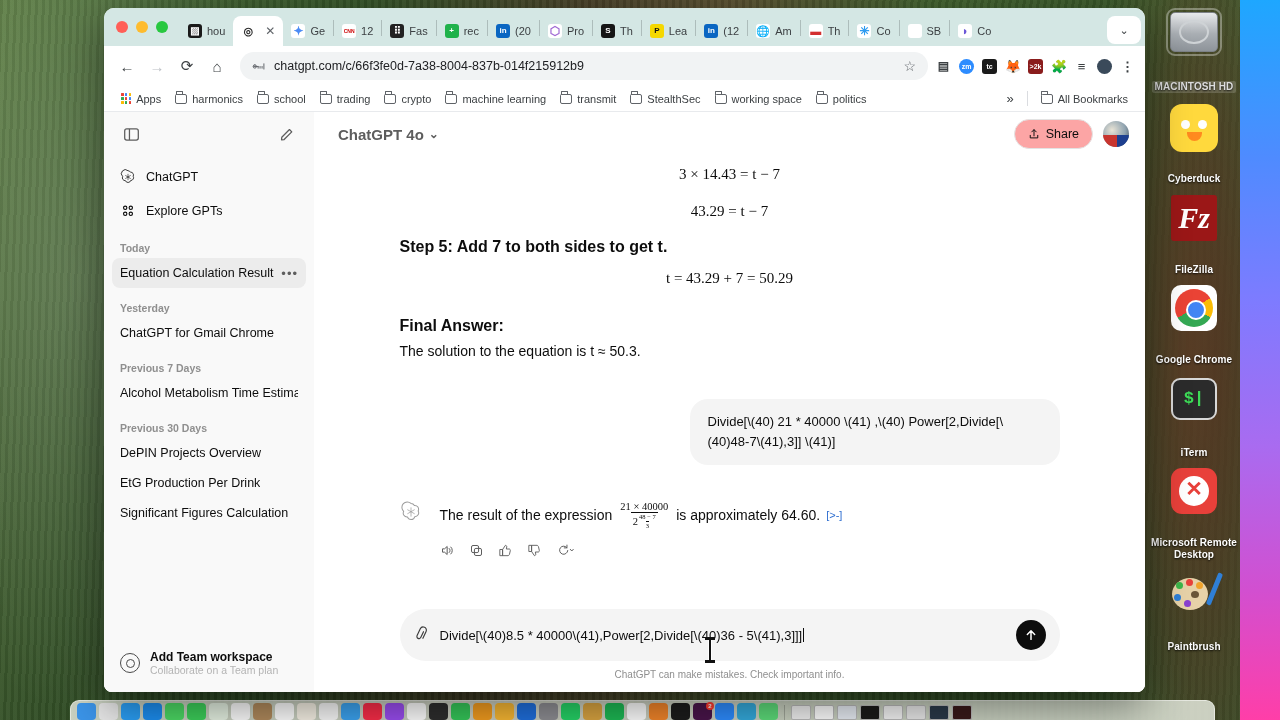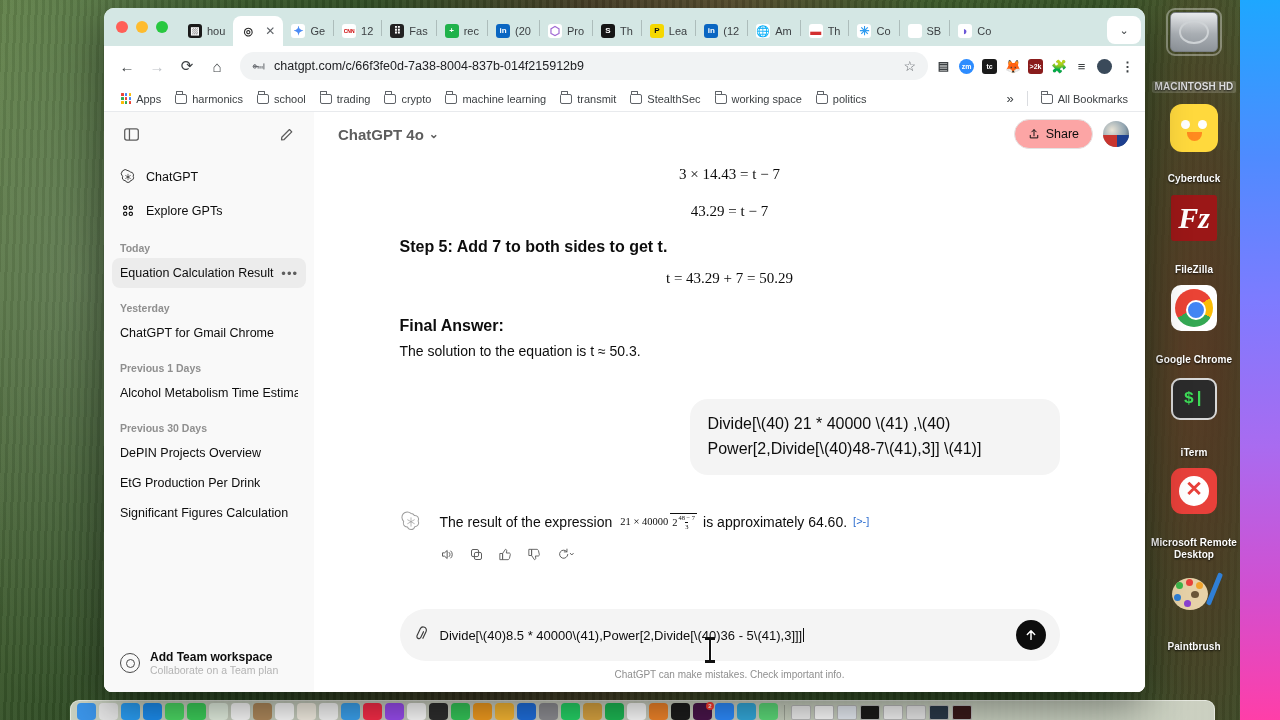--- a/index.html
+++ b/index.html
@@ -188,28 +188,28 @@
     background:linear-gradient(90deg,#c8352f 0 55%,#1d3f8f 55% 100%);}
 
   .thread { flex:1 1 auto; overflow:hidden; padding:0 20px; }
   .thread-inner{max-width:660px;margin:0 auto;}
   .math-c{ text-align:center; font-family:"Liberation Serif",serif; font-size:15px; color:#0d0d0d; padding:10px 0; }
   h3.step{ font-size:16px; font-weight:700; color:#0d0d0d; margin:8px 0 4px; }
   h3.final{ font-size:16px; font-weight:700; color:#0d0d0d; margin:20px 0 8px; }
   p.ans{ font-size:14px; color:#0d0d0d; }
 
   .user-msg{ display:flex; justify-content:flex-end; margin-top:40px; }
-  .user-bubble{ background:#f4f4f4; border-radius:18px; padding:13px 18px; font-size:16px;
+  .user-bubble{ background:#f4f4f4; border-radius:18px; padding:13px 18px; font-size:13px;
     color:#0d0d0d; line-height:1.55; max-width:370px; }
 
   .bot-msg{ display:flex; gap:18px; margin-top:36px; align-items:flex-start; }
   .bot-avatar{ width:22px;height:22px;flex:0 0 auto;color:#0d0d0d; }
   .bot-body{flex:1 1 auto;}
   .bot-line{ font-size:14px; color:#0d0d0d; display:flex;align-items:center; gap:6px; flex-wrap:wrap; line-height:1.6;}
-  .frac{display:inline-flex;flex-direction:row;align-items:center;font-family:"Liberation Serif",serif;
+  .frac{display:inline-flex;flex-direction:column;align-items:center;font-family:"Liberation Serif",serif;
         vertical-align:middle;line-height:1.05;}
   .frac .num{font-size:10.5px;padding:0 2px;}
   .frac .den{font-size:10.5px;border-top:1px solid #0d0d0d;padding:1px 2px 0;display:flex;align-items:center;gap:1px;}
   .frac2{display:inline-flex;flex-direction:column;align-items:center;font-size:6.5px;line-height:1.05;}
   .frac2 .d{border-top:1px solid #0d0d0d;padding-top:.5px;}
   .cite{color:#2f6fd0;font-size:11px;}
   .actions{display:flex;gap:14px;margin-top:14px;color:#5d5d5d;font-size:12px;align-items:center;}
   .act{display:flex;align-items:center;}
 
   
@@ -559,21 +559,21 @@
       <div id="sb-sections">
           <div class="sb-section">Today</div>
           <div class="sb-chat active">
             <span style="overflow: hidden; text-overflow: clip;">Equation Calculation Result</span>
             <span class="dots">•••</span>
           </div>
           <div class="sb-section">Yesterday</div>
           <div class="sb-chat">
             <span style="overflow: hidden; text-overflow: clip;">ChatGPT for Gmail Chrome</span>
           </div>
-          <div class="sb-section">Previous 1 Days</div>
+          <div class="sb-section">Previous 7 Days</div>
           <div class="sb-chat">
             <span style="overflow: hidden; text-overflow: clip;">Alcohol Metabolism Time Estimate</span>
           </div>
           <div class="sb-section">Previous 30 Days</div>
           <div class="sb-chat">
             <span style="overflow: hidden; text-overflow: clip;">DePIN Projects Overview</span>
           </div>
           <div class="sb-chat">
             <span style="overflow: hidden; text-overflow: clip;">EtG Production Per Drink</span>
           </div>

